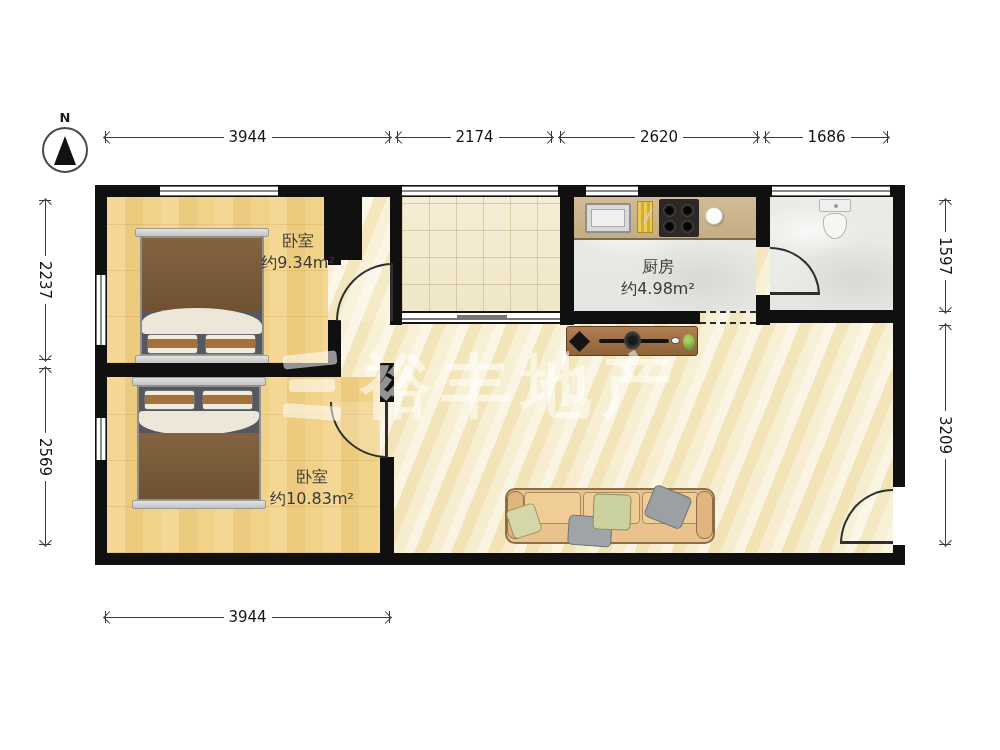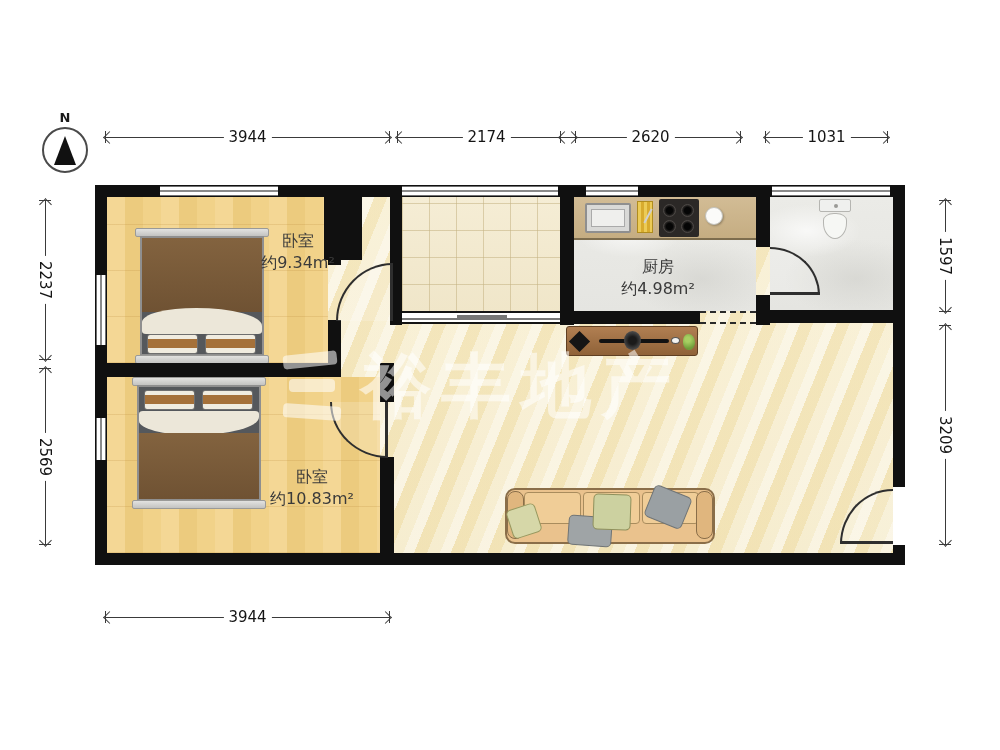--- a/index.html
+++ b/index.html
@@ -279,40 +279,40 @@
     <div class="wm-text">裕丰地产</div>
   </div>
 
   <div class="dim dim-h" style="left:105px;top:130px;width:285px">
     <span class="ar ar-l"></span>
       <span class="ar ar-r"></span>
       <span class="tk-l"></span>
       <span class="tk-r"></span>
     <span class="dim-lab">3944</span>
   </div>
-  <div class="dim dim-h" style="left:397px;top:130px;width:179px">
+  <div class="dim dim-h" style="left:397px;top:130px;width:155px">
     <span class="ar ar-l"></span>
       <span class="ar ar-r"></span>
       <span class="tk-l"></span>
       <span class="tk-r"></span>
     <span class="dim-lab">2174</span>
   </div>
-  <div class="dim dim-h" style="left:560px;top:130px;width:181px">
+  <div class="dim dim-h" style="left:560px;top:130px;width:198px">
     <span class="ar ar-l"></span>
       <span class="ar ar-r"></span>
       <span class="tk-l"></span>
       <span class="tk-r"></span>
     <span class="dim-lab">2620</span>
   </div>
   <div class="dim dim-h" style="left:765px;top:130px;width:123px">
     <span class="ar ar-l"></span>
       <span class="ar ar-r"></span>
       <span class="tk-l"></span>
       <span class="tk-r"></span>
-    <span class="dim-lab">1031</span>
+    <span class="dim-lab">1686</span>
   </div>
 
   <div class="dim dim-h" style="left:105px;top:610px;width:285px">
     <span class="ar ar-l"></span>
       <span class="ar ar-r"></span>
       <span class="tk-l"></span>
       <span class="tk-r"></span>
     <span class="dim-lab">3944</span>
   </div>
 

